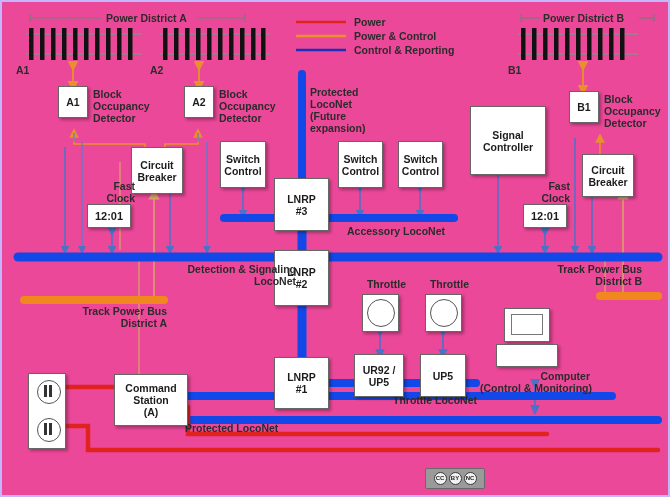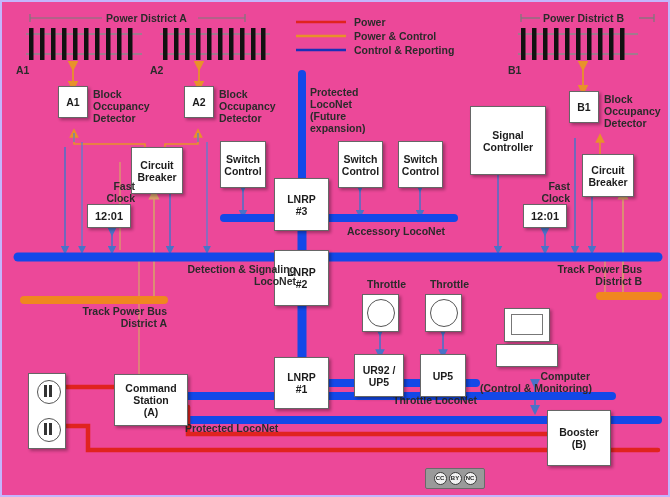--- a/index.html
+++ b/index.html
@@ -325,22 +325,20 @@
     <div style="position:absolute;left:6px;top:5px;right:6px;bottom:6px;border:1px solid #777;background:#fff;"></div>
   </div>
   <div style="position:absolute;left:494px;top:342px;width:62px;height:23px;background:#fff;border:1px solid #666;box-shadow:2px 2px 3px rgba(0,0,0,0.3);box-sizing:border-box;"></div>
   <div class="lbl c" style="left:478px;top:368px;width:110px;">Computer
 (Control &amp; Monitoring)</div>
 
   <div class="box" style="left:112px;top:372px;width:74px;height:52px;white-space:pre;">Command
 Station
 (A)</div>
 
-  <div class="box" style="left:545px;top:408px;width:64px;height:56px;white-space:pre;">Booster
-(B)</div>
 
   <div style="position:absolute;left:26px;top:371px;width:38px;height:76px;background:#fff;border:1px solid #666;box-shadow:2px 2px 3px rgba(0,0,0,0.3);box-sizing:border-box;">
     <div style="position:absolute;left:8px;top:6px;width:22px;height:22px;border:1.4px solid #555;border-radius:50%;">
       <div style="position:absolute;left:6px;top:4px;width:3px;height:12px;background:#333;"></div>
       <div style="position:absolute;left:11px;top:4px;width:3px;height:12px;background:#333;"></div>
     </div>
     <div style="position:absolute;left:8px;top:44px;width:22px;height:22px;border:1.4px solid #555;border-radius:50%;">
       <div style="position:absolute;left:6px;top:4px;width:3px;height:12px;background:#333;"></div>
       <div style="position:absolute;left:11px;top:4px;width:3px;height:12px;background:#333;"></div>
     </div>

